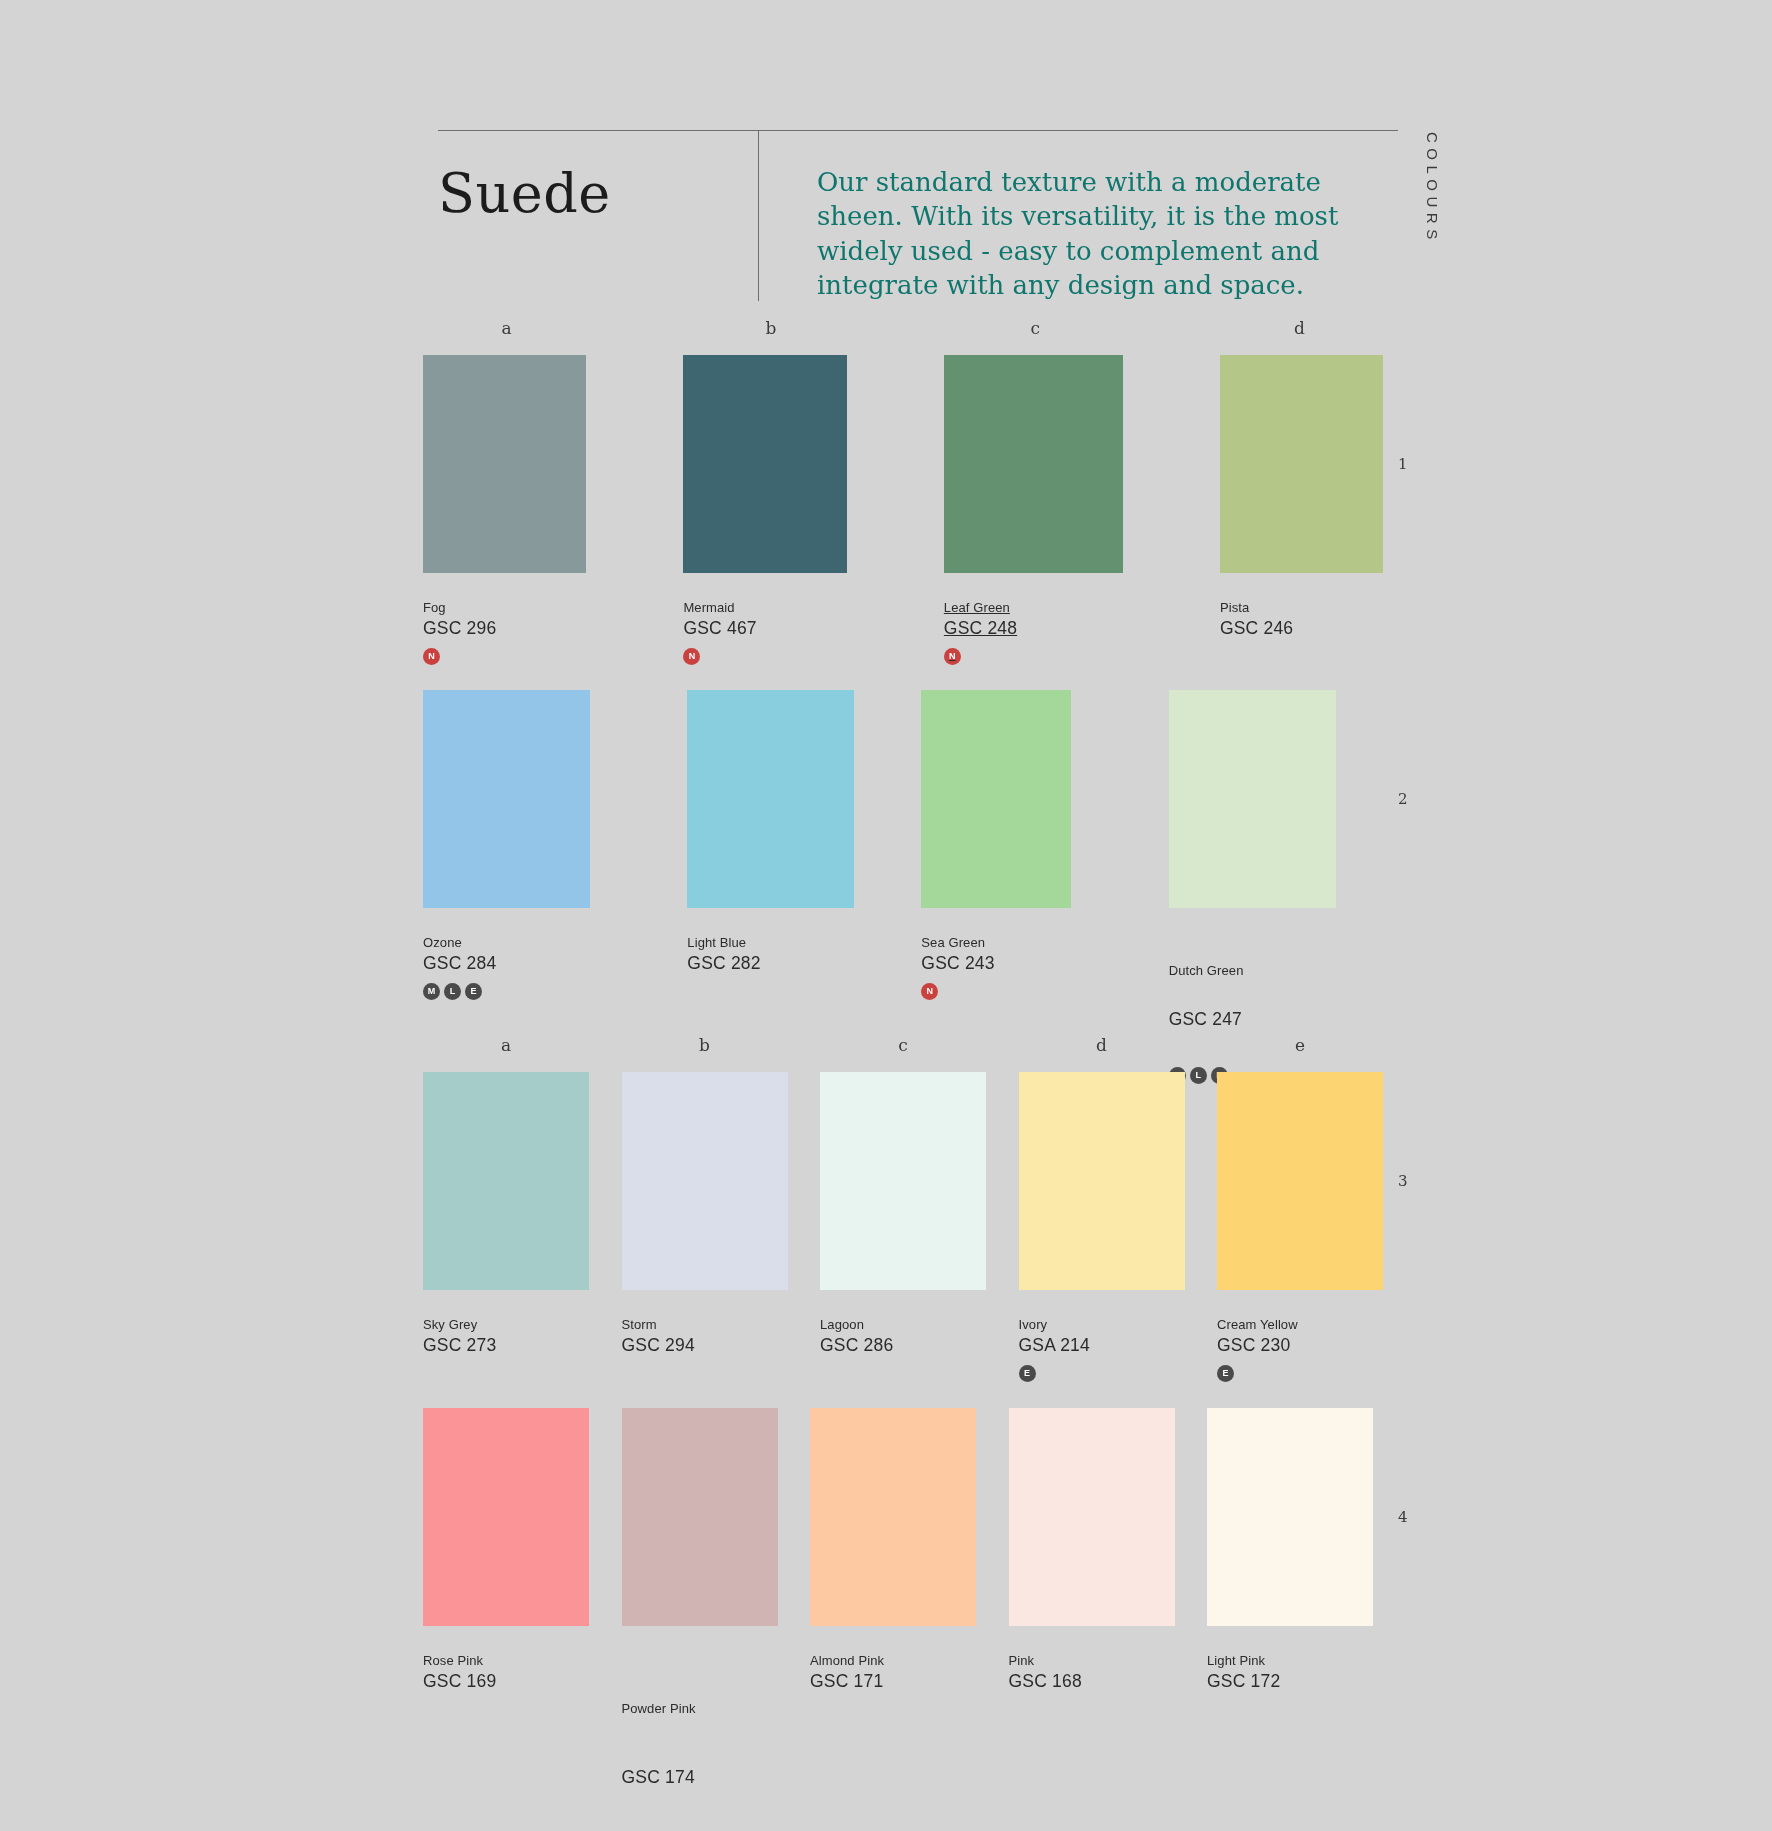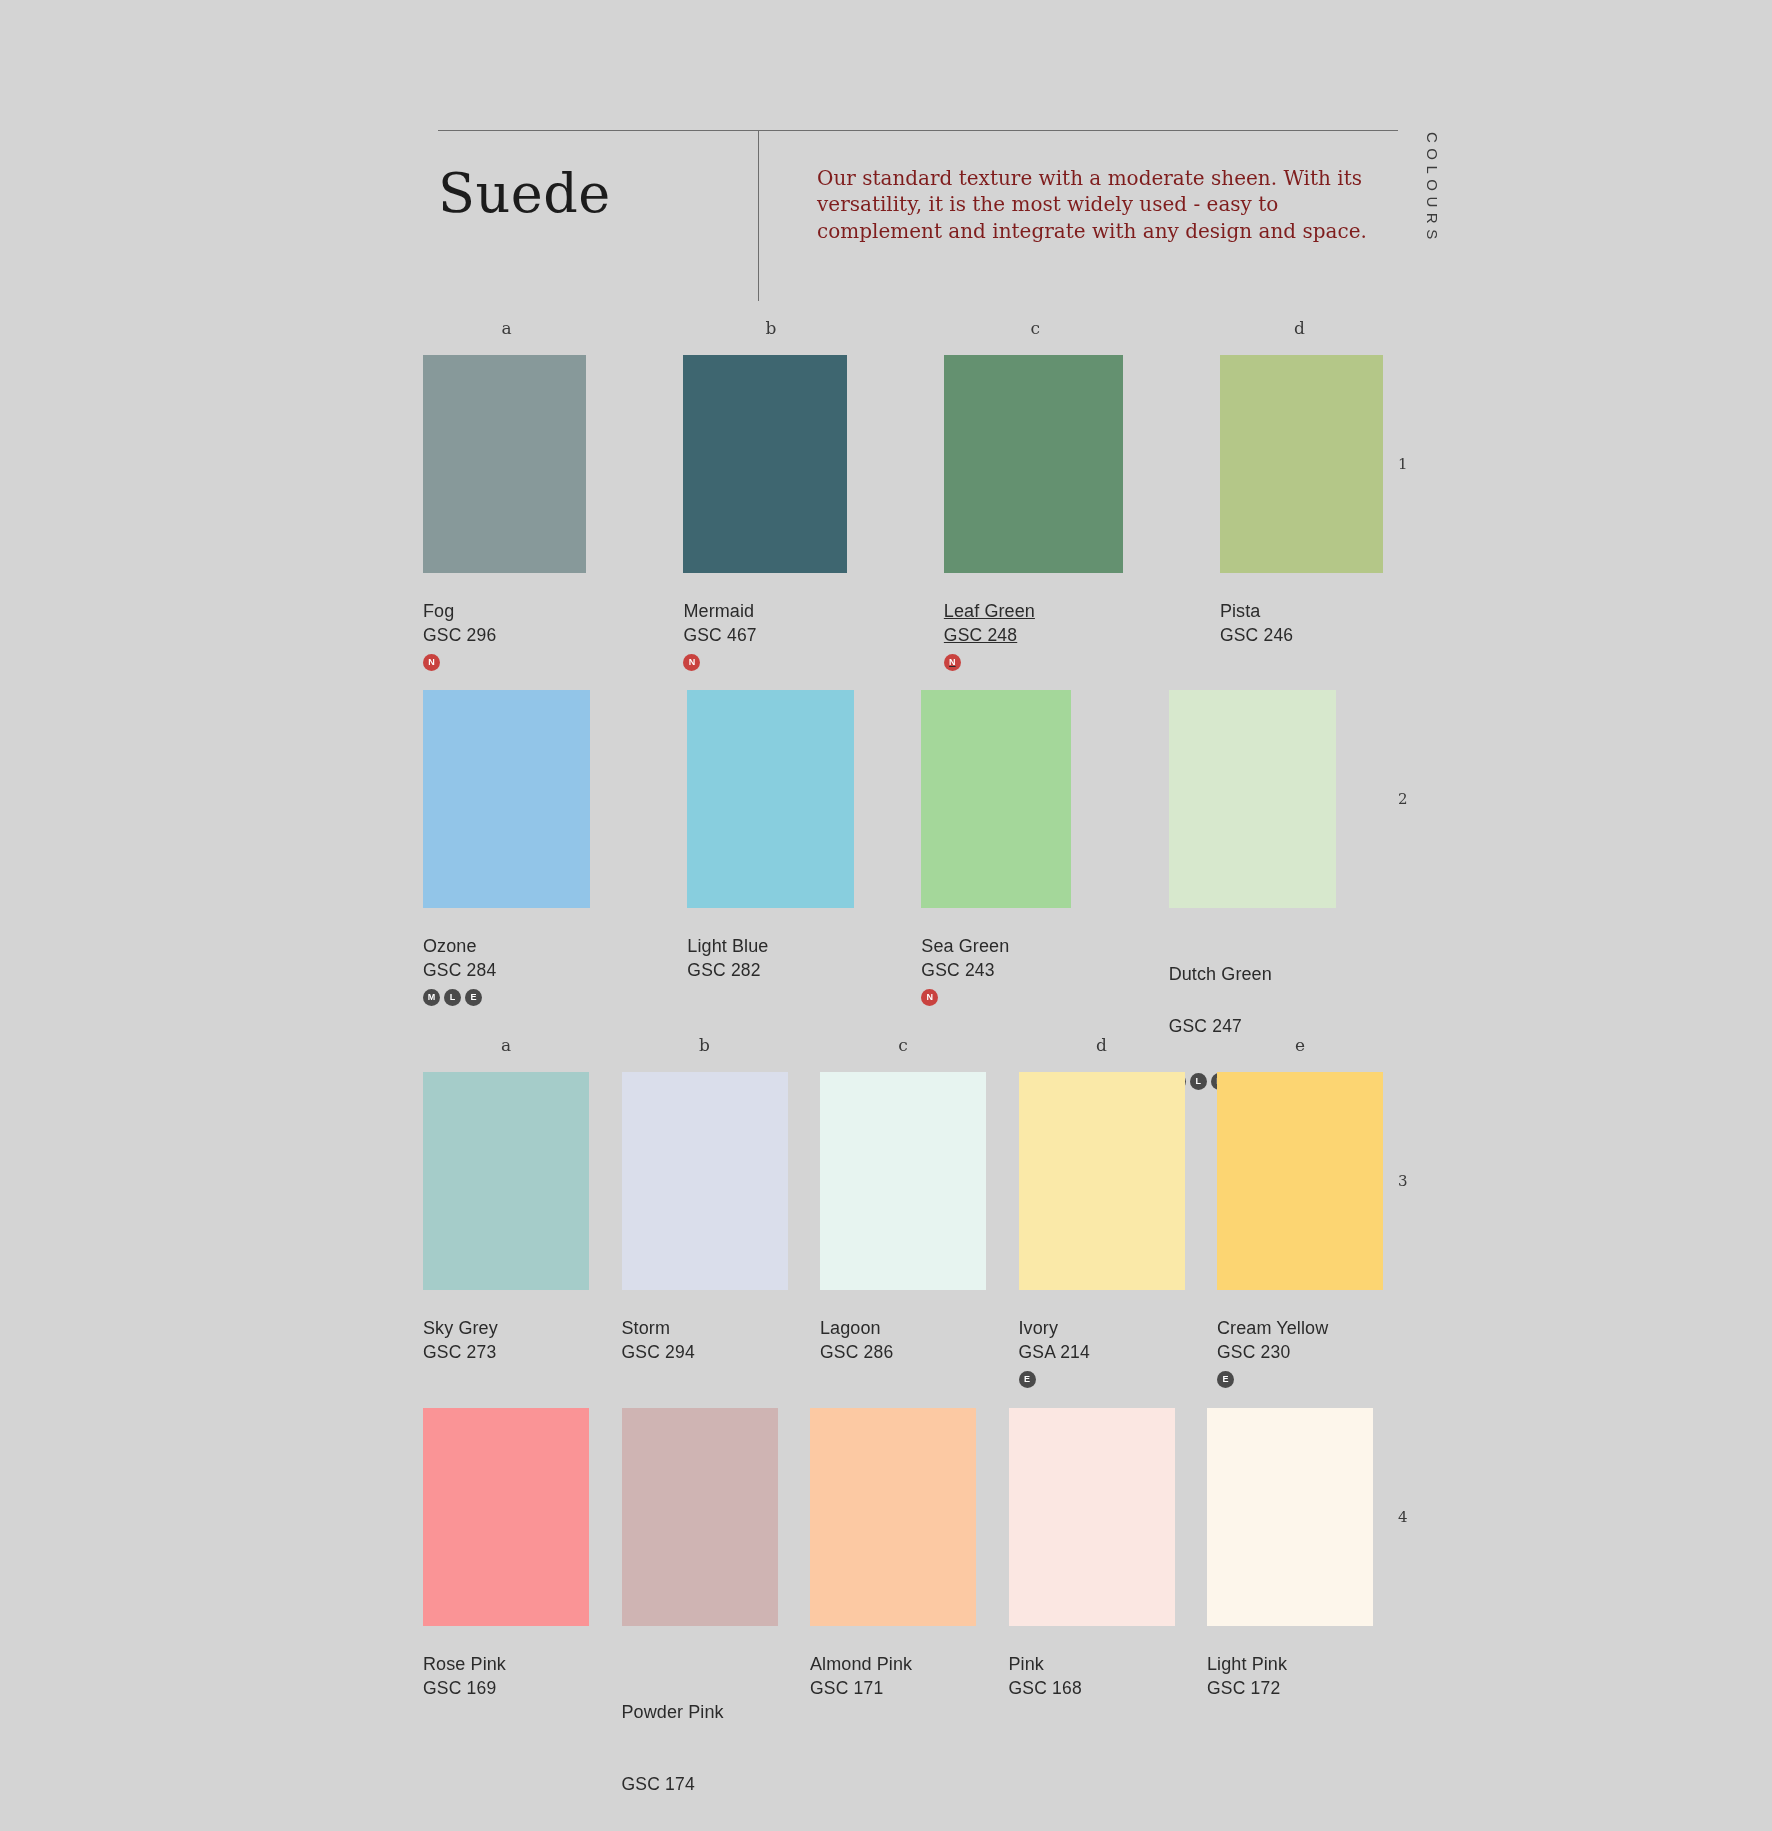--- a/index.html
+++ b/index.html
@@ -54,23 +54,23 @@
   }
   .header-divider {
     width: 1px;
     background: #6e6e6e;
     align-self: stretch;
     margin-right: 58px;
     flex: 0 0 1px;
   }
   .header-desc {
     font-family: "DejaVu Serif", "Liberation Serif", serif;
-    font-size: 20px;
+    font-size: 26px;
     line-height: 1.32;
-    color: #7f1d1d;
+    color: #0f766e;
     padding-top: 34px;
     max-width: 580px;
   }
 
   
   .side-label {
     position: absolute;
     left: 1424px;
     top: 132px;
     font-size: 15px;
@@ -100,21 +100,21 @@
   }
   .swatch-cell {
     display: flex;
     flex-direction: column;
   }
   .swatch-chip {
     width: 100%;
     display: block;
   }
   .swatch-name {
-    font-size: 18px;
+    font-size: 13px;
     line-height: 1.25;
     color: #2b2b2b;
     margin-top: 27px;
     letter-spacing: 0.1px;
   }
   .swatch-code {
     font-size: 17.5px;
     line-height: 1.25;
     color: #2b2b2b;
     margin-top: 2px;

